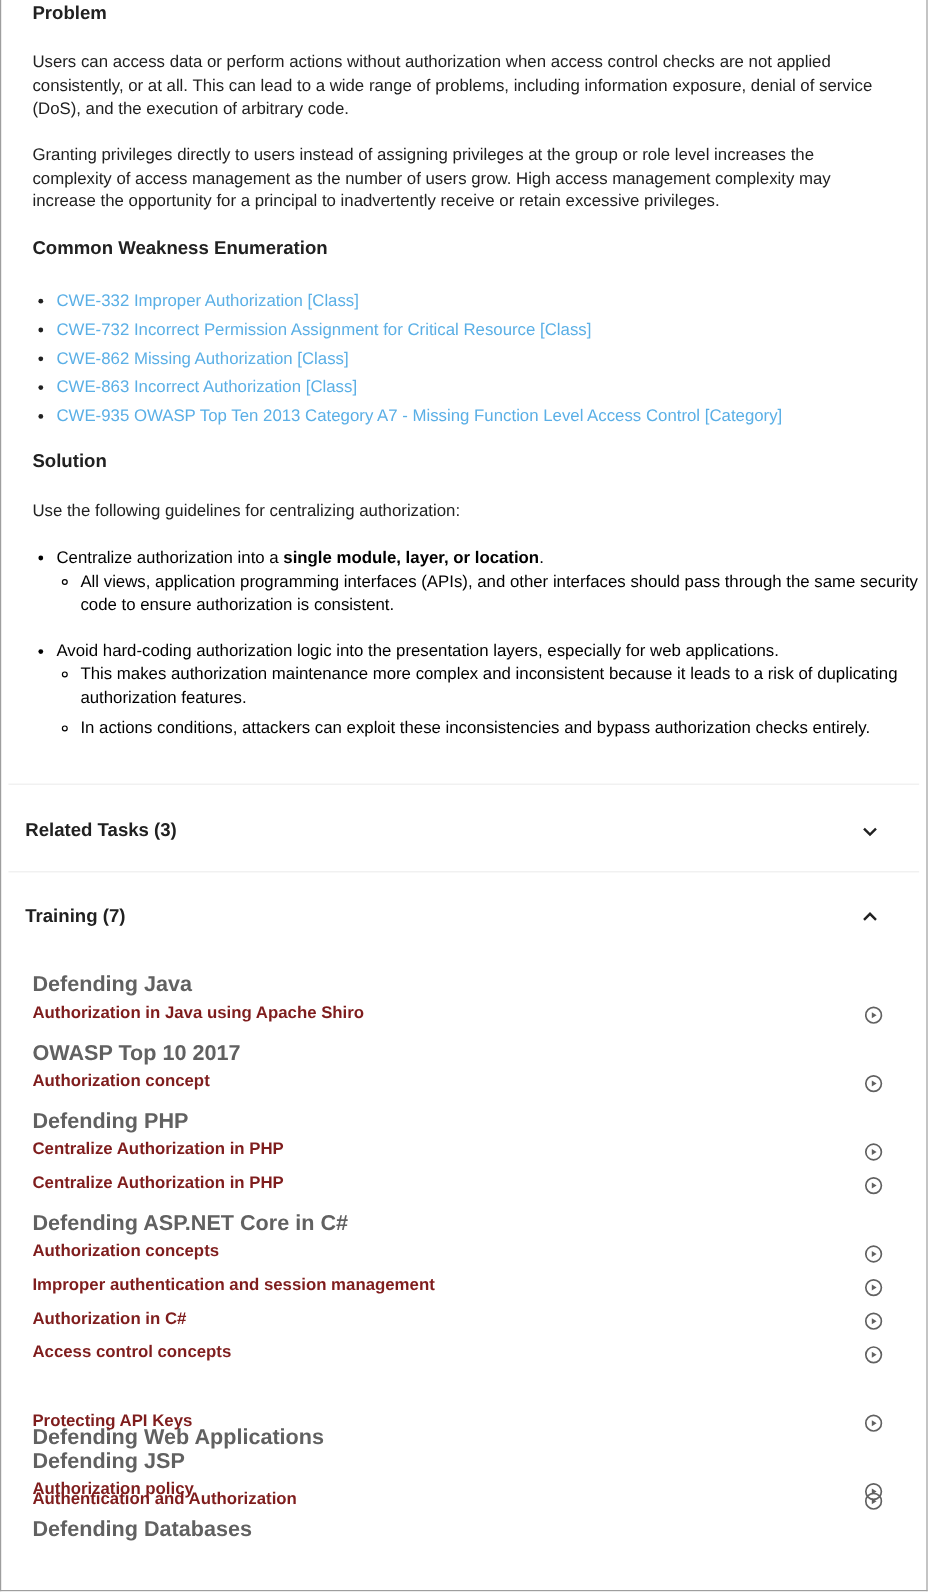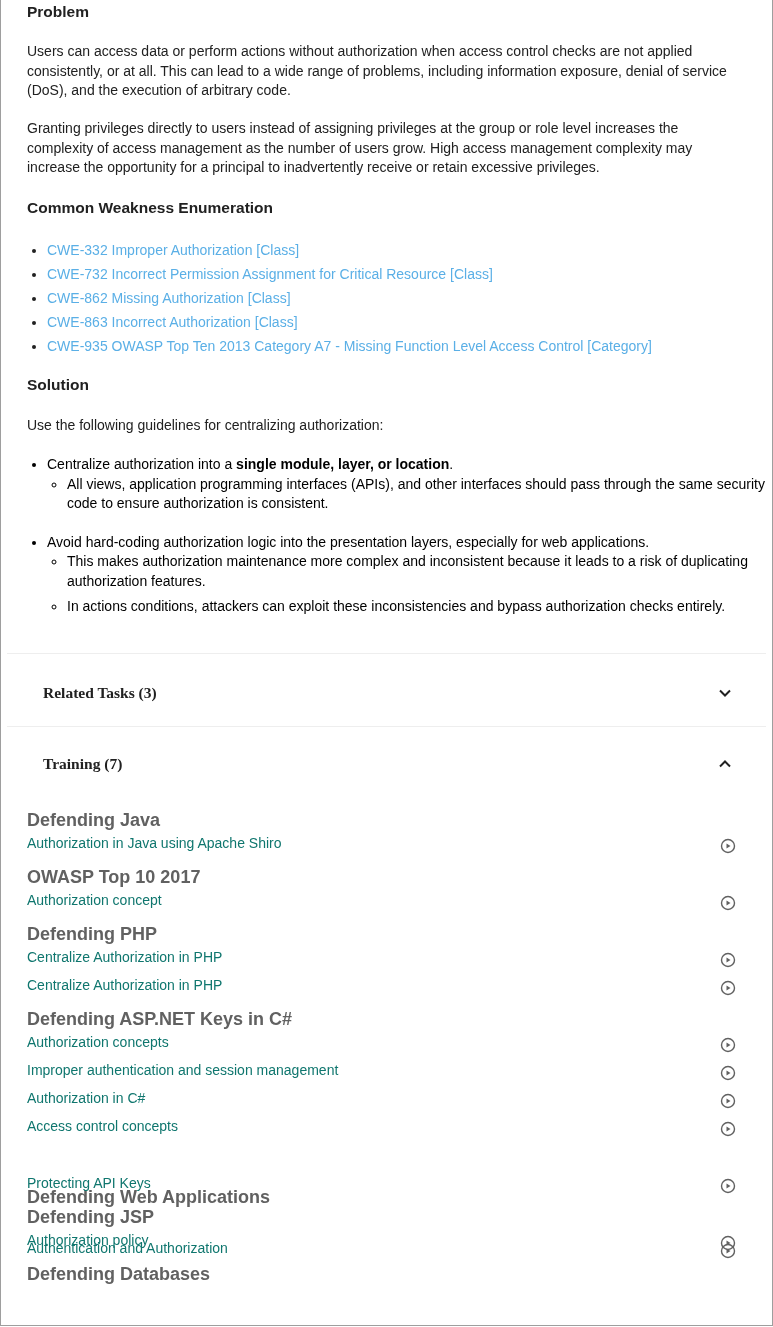--- a/index.html
+++ b/index.html
@@ -30,25 +30,25 @@
   ul.cwe li a { color: #5aafe6; text-decoration: none; cursor: pointer; }
   ul.sol { position: absolute; left: 0; margin: 0; padding: 0 0 0 20px; list-style: disc; width: 720px; }
   ul.sol > li { font-size: 14px; line-height: 19.5px; color: #000000; }
   ul.sub { margin: 0; padding: 0 0 0 20px; list-style: circle; }
   ul.sub li { font-size: 14px; line-height: 19.5px; margin-bottom: 3px; }
   .divider { position: absolute; left: 6px; right: 6px; height: 1px; background: #eeeeee; }
   .acc-header {
     position: absolute; left: 0; right: 0; height: 40px;
     display: flex; align-items: center; justify-content: space-between; cursor: pointer;
   }
-  .acc-title { font-size: 15.5px; font-weight: bold; color: #212121; margin-left: 42px; font-family: Liberation Serif, serif; }
+  .acc-title { font-size: 15.5px; font-weight: bold; color: #212121; margin-left: 20px; }
   .chev { width: 14px; height: 14px; margin-right: 40px; }
   .train-group { position: absolute; left: 26px; font-size: 18px; font-weight: bold; color: #616161; }
   .train-row { position: absolute; left: 26px; right: 36px; height: 20px; display: flex; justify-content: space-between; align-items: center; }
-  .train-link { font-size: 14px; color: #0f766e; text-decoration: none; cursor: pointer; }
+  .train-link { font-size: 14px; color: #7f1d1d; text-decoration: none; cursor: pointer; font-weight: bold; }
   .play { width: 16px; height: 16px; margin-top: 6px; }
 </style>
 </head>
 <body>
 
 <div class="frame">
   <div class="content">
     <h3 style="top:3px;">Problem</h3>
     <p class="para" style="top:42px;">Users can access data or perform actions without authorization when access control checks are not applied consistently, or at all. This can lead to a wide range of problems, including information exposure, denial of service (DoS), and the execution of arbitrary code.</p>
     <p class="para" style="top:119px;">Granting privileges directly to users instead of assigning privileges at the group or role level increases the complexity of access management as the number of users grow. High access management complexity may increase the opportunity for a principal to inadvertently receive or retain excessive privileges.</p>
@@ -126,21 +126,21 @@
       </svg>
   </div>
   <div class="train-row" style="top:975px;">
     <a class="train-link">Centralize Authorization in PHP</a>
     <svg class="play" viewBox="0 0 16 16">
         <circle cx="8" cy="8" r="6.5" fill="none" stroke="#616161" stroke-width="1.4"></circle>
         <polygon points="6.5,5.5 10.5,8 6.5,10.5" fill="#616161"></polygon>
       </svg>
   </div>
 
-  <div class="train-group" style="top:1009px;">Defending ASP.NET Keys in C#</div>
+  <div class="train-group" style="top:1009px;">Defending ASP.NET Core in C#</div>
   <div class="train-row" style="top:1032px;">
     <a class="train-link">Authorization concepts</a>
     <svg class="play" viewBox="0 0 16 16">
         <circle cx="8" cy="8" r="6.5" fill="none" stroke="#616161" stroke-width="1.4"></circle>
         <polygon points="6.5,5.5 10.5,8 6.5,10.5" fill="#616161"></polygon>
       </svg>
   </div>
   <div class="train-row" style="top:1060px;">
     <a class="train-link">Improper authentication and session management</a>
     <svg class="play" viewBox="0 0 16 16">

